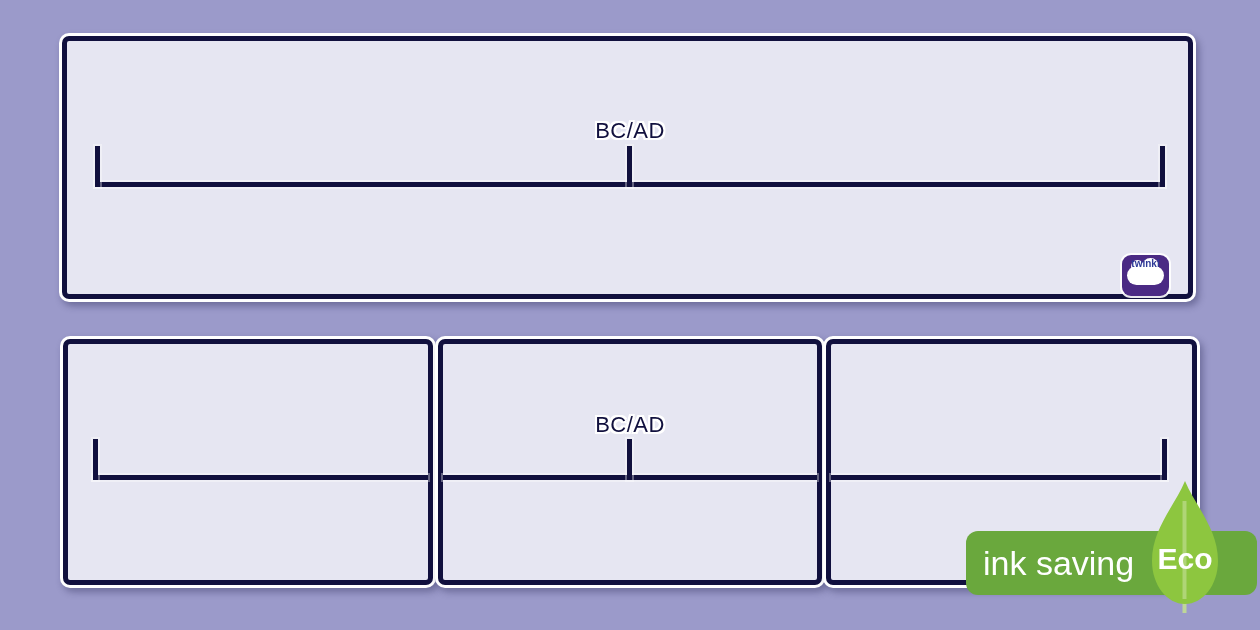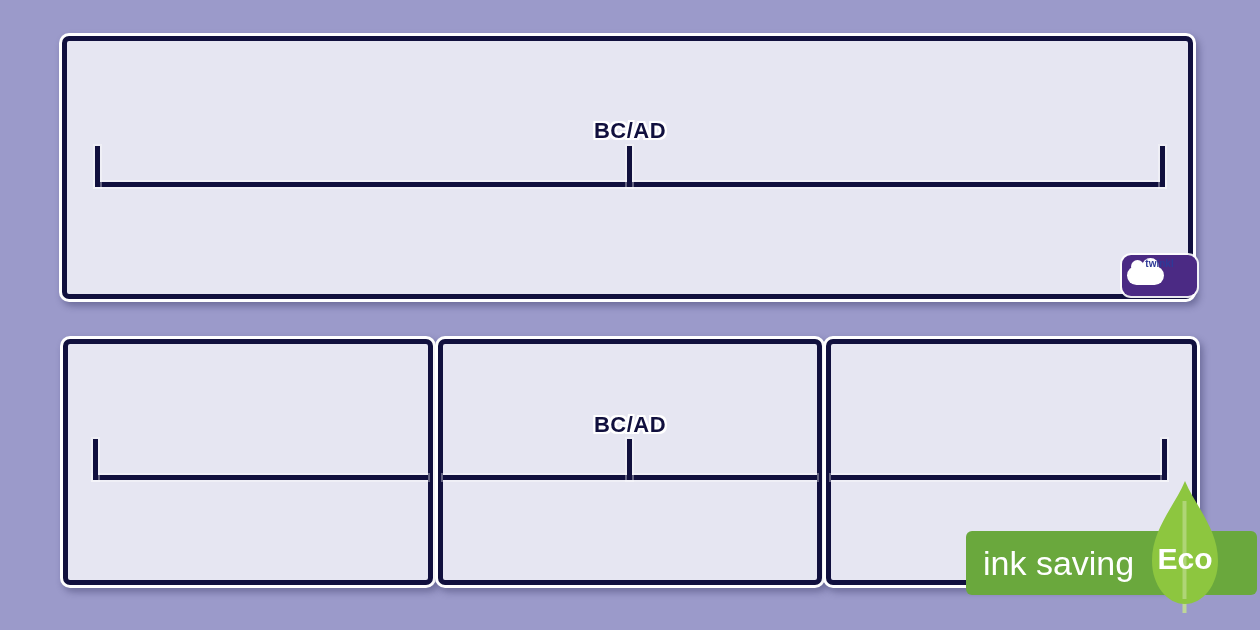--- a/index.html
+++ b/index.html
@@ -17,42 +17,42 @@
   .panel-bm{left:438px;top:339px;width:384px;height:246px;}
   .panel-br{left:826px;top:339px;width:371px;height:246px;}
 
   
   .tl-line,.tl-tick{position:absolute;background:#11103e;box-shadow:0 0 0 2px rgba(255,255,255,0.35);}
   .tl-line{height:5px;}
   .tl-tick{width:5px;height:41px;}
 
   .tl-label{
     position:absolute;transform:translateX(-50%);
-    color:#11103e;font-weight:bold;font-size:22px;letter-spacing:0.5px;white-space:nowrap;
+    color:#11103e;font-weight:normal;font-size:22px;letter-spacing:0.5px;white-space:nowrap;
     text-shadow:-2px -2px 0 #fff,2px -2px 0 #fff,-2px 2px 0 #fff,2px 2px 0 #fff,
                  0 -2px 0 #fff,0 2px 0 #fff,-2px 0 0 #fff,2px 0 0 #fff;
   }
 
   
   .twinkl{
     position:absolute;left:1122px;top:255px;width:47px;height:41px;
-    background:#4b2a84;border-radius:9px;box-shadow:0 0 0 2px rgba(255,255,255,0.9);padding-left:28px;
+    background:#4b2a84;border-radius:9px;box-shadow:0 0 0 2px rgba(255,255,255,0.9);
   }
   .cloud{position:absolute;left:5px;top:11px;width:37px;height:19px;background:#fff;border-radius:10px;}
   .cloud::before{content:"";position:absolute;left:4px;top:-6px;width:13px;height:13px;background:#fff;border-radius:50%;}
   .cloud::after{content:"";position:absolute;left:15px;top:-8px;width:17px;height:17px;background:#fff;border-radius:50%;}
   .cloud-text{
     position:absolute;left:0;top:3px;width:100%;text-align:center;
     font-size:10px;font-weight:bold;color:#2e3a97;z-index:2;
   }
 
   
   .eco-badge{
     position:absolute;left:966px;top:531px;width:291px;height:64px;
-    background:#6aa83d;border-radius:6px;
+    background:#6aa83d;border-radius:12px;
   }
   .eco-badge .ink-label{
     position:absolute;left:17px;top:50%;transform:translateY(-50%);
     color:#ffffff;font-size:34px;font-weight:400;white-space:nowrap;
   }
   .eco-leaf{position:absolute;left:1151px;top:481px;width:68px;height:134px;}
   .eco-label{
     position:absolute;left:1185px;top:542px;transform:translateX(-50%);
     color:#ffffff;font-size:30px;font-weight:bold;white-space:nowrap;
   }

